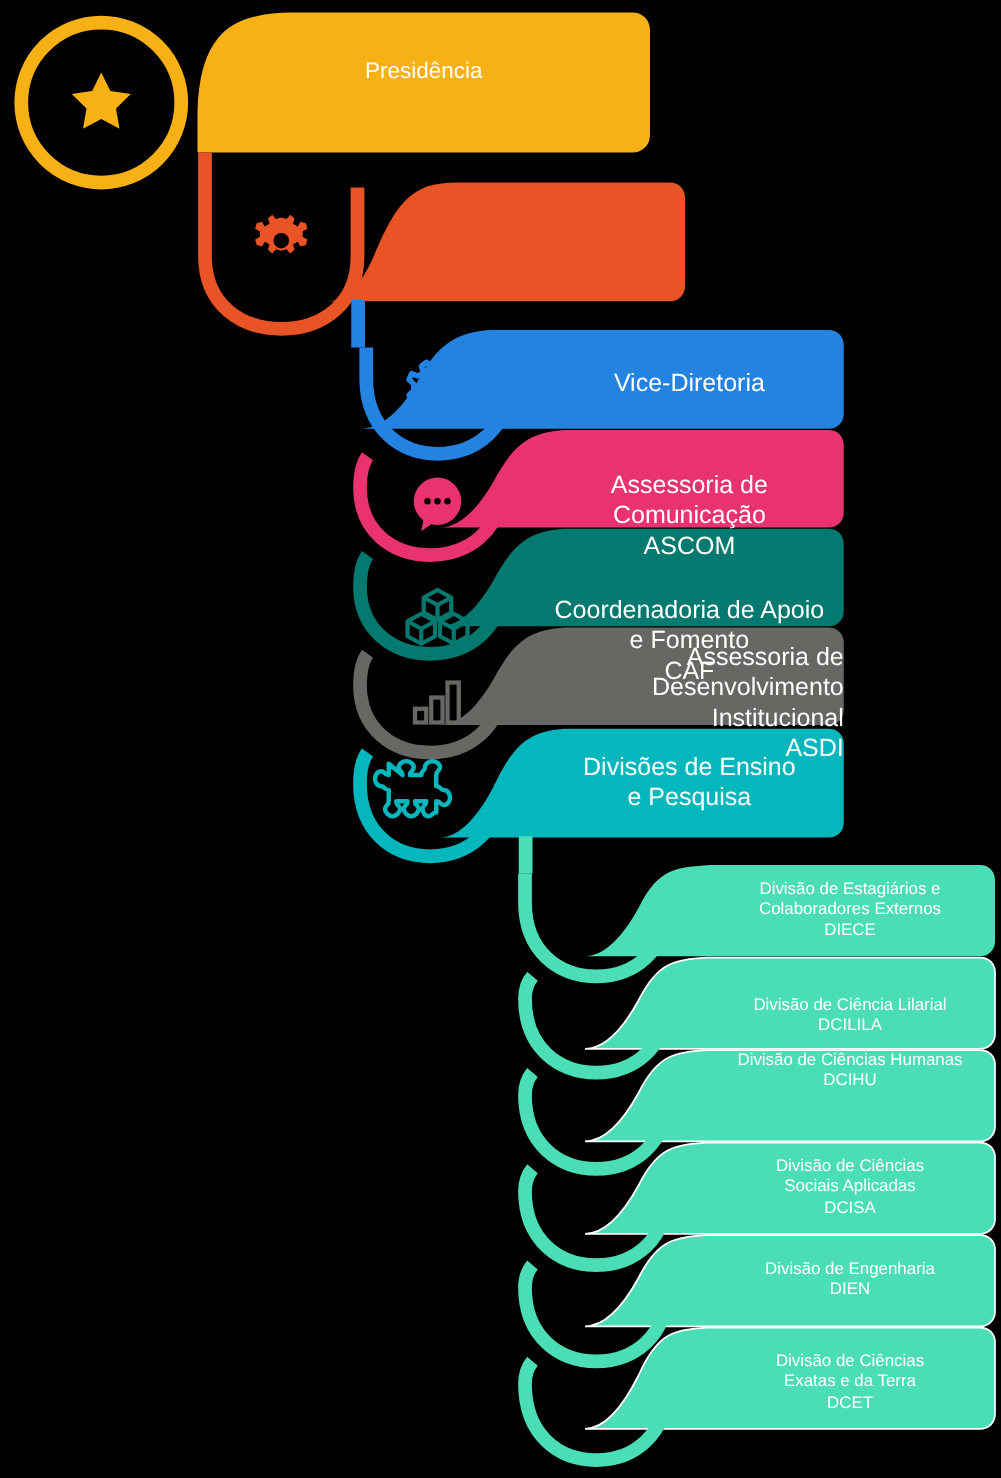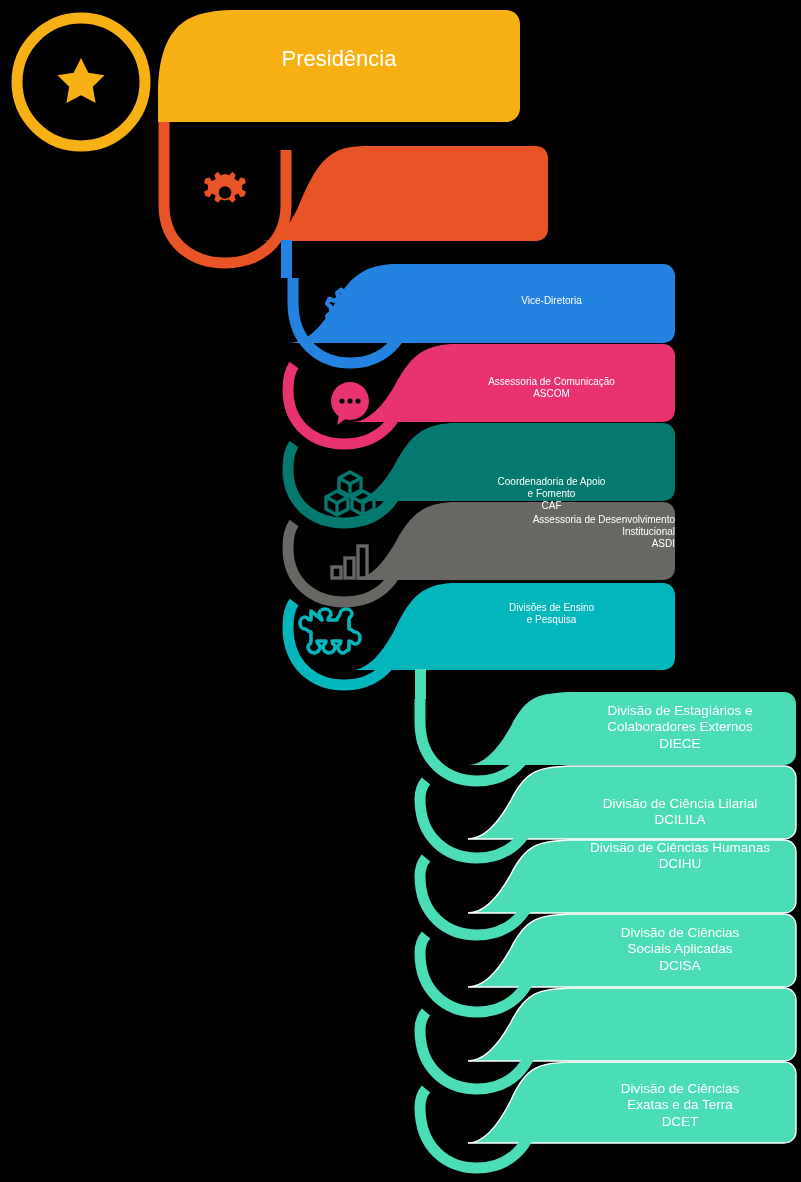--- a/index.html
+++ b/index.html
@@ -22,23 +22,23 @@
     height:1182px;
   }
   .lbl {
     position:absolute;
     color:#ffffff;
     text-align:center;
     line-height:1.22;
     white-space:pre-line;
     pointer-events:none;
   }
-  .lbl-pres { font-size:22px; }
+  .lbl-pres { font-size:18px; }
   .lbl-dir  { font-size:19px; }
-  .lbl-mid  { font-size:10px; }
+  .lbl-mid  { font-size:20px; }
   .lbl-div  { font-size:13.5px; }
 </style>
 </head>
 <body>
 
 <div id="stage">
 
   <svg class="layer" viewBox="0 0 801 1182">
 
     <g>
@@ -347,18 +347,20 @@
   <div class="lbl lbl-div" style="left:560px; top:786px; width:240px;margin-top:10px;">Divisão de Ciência Lilarial
 DCILILA</div>
 
   <div class="lbl lbl-div" style="left:560px; top:840px; width:240px;">Divisão de Ciências Humanas
 DCIHU</div>
 
   <div class="lbl lbl-div" style="left:560px; top:925px; width:240px;">Divisão de Ciências
 Sociais Aplicadas
 DCISA</div>
 
+  <div class="lbl lbl-div" style="left:560px; top:1007px; width:240px;">Divisão de Engenharia
+DIEN</div>
 
   <div class="lbl lbl-div" style="left:560px; top:1081px; width:240px;">Divisão de Ciências
 Exatas e da Terra
 DCET</div>
 
 </div>
 
 </body></html>

